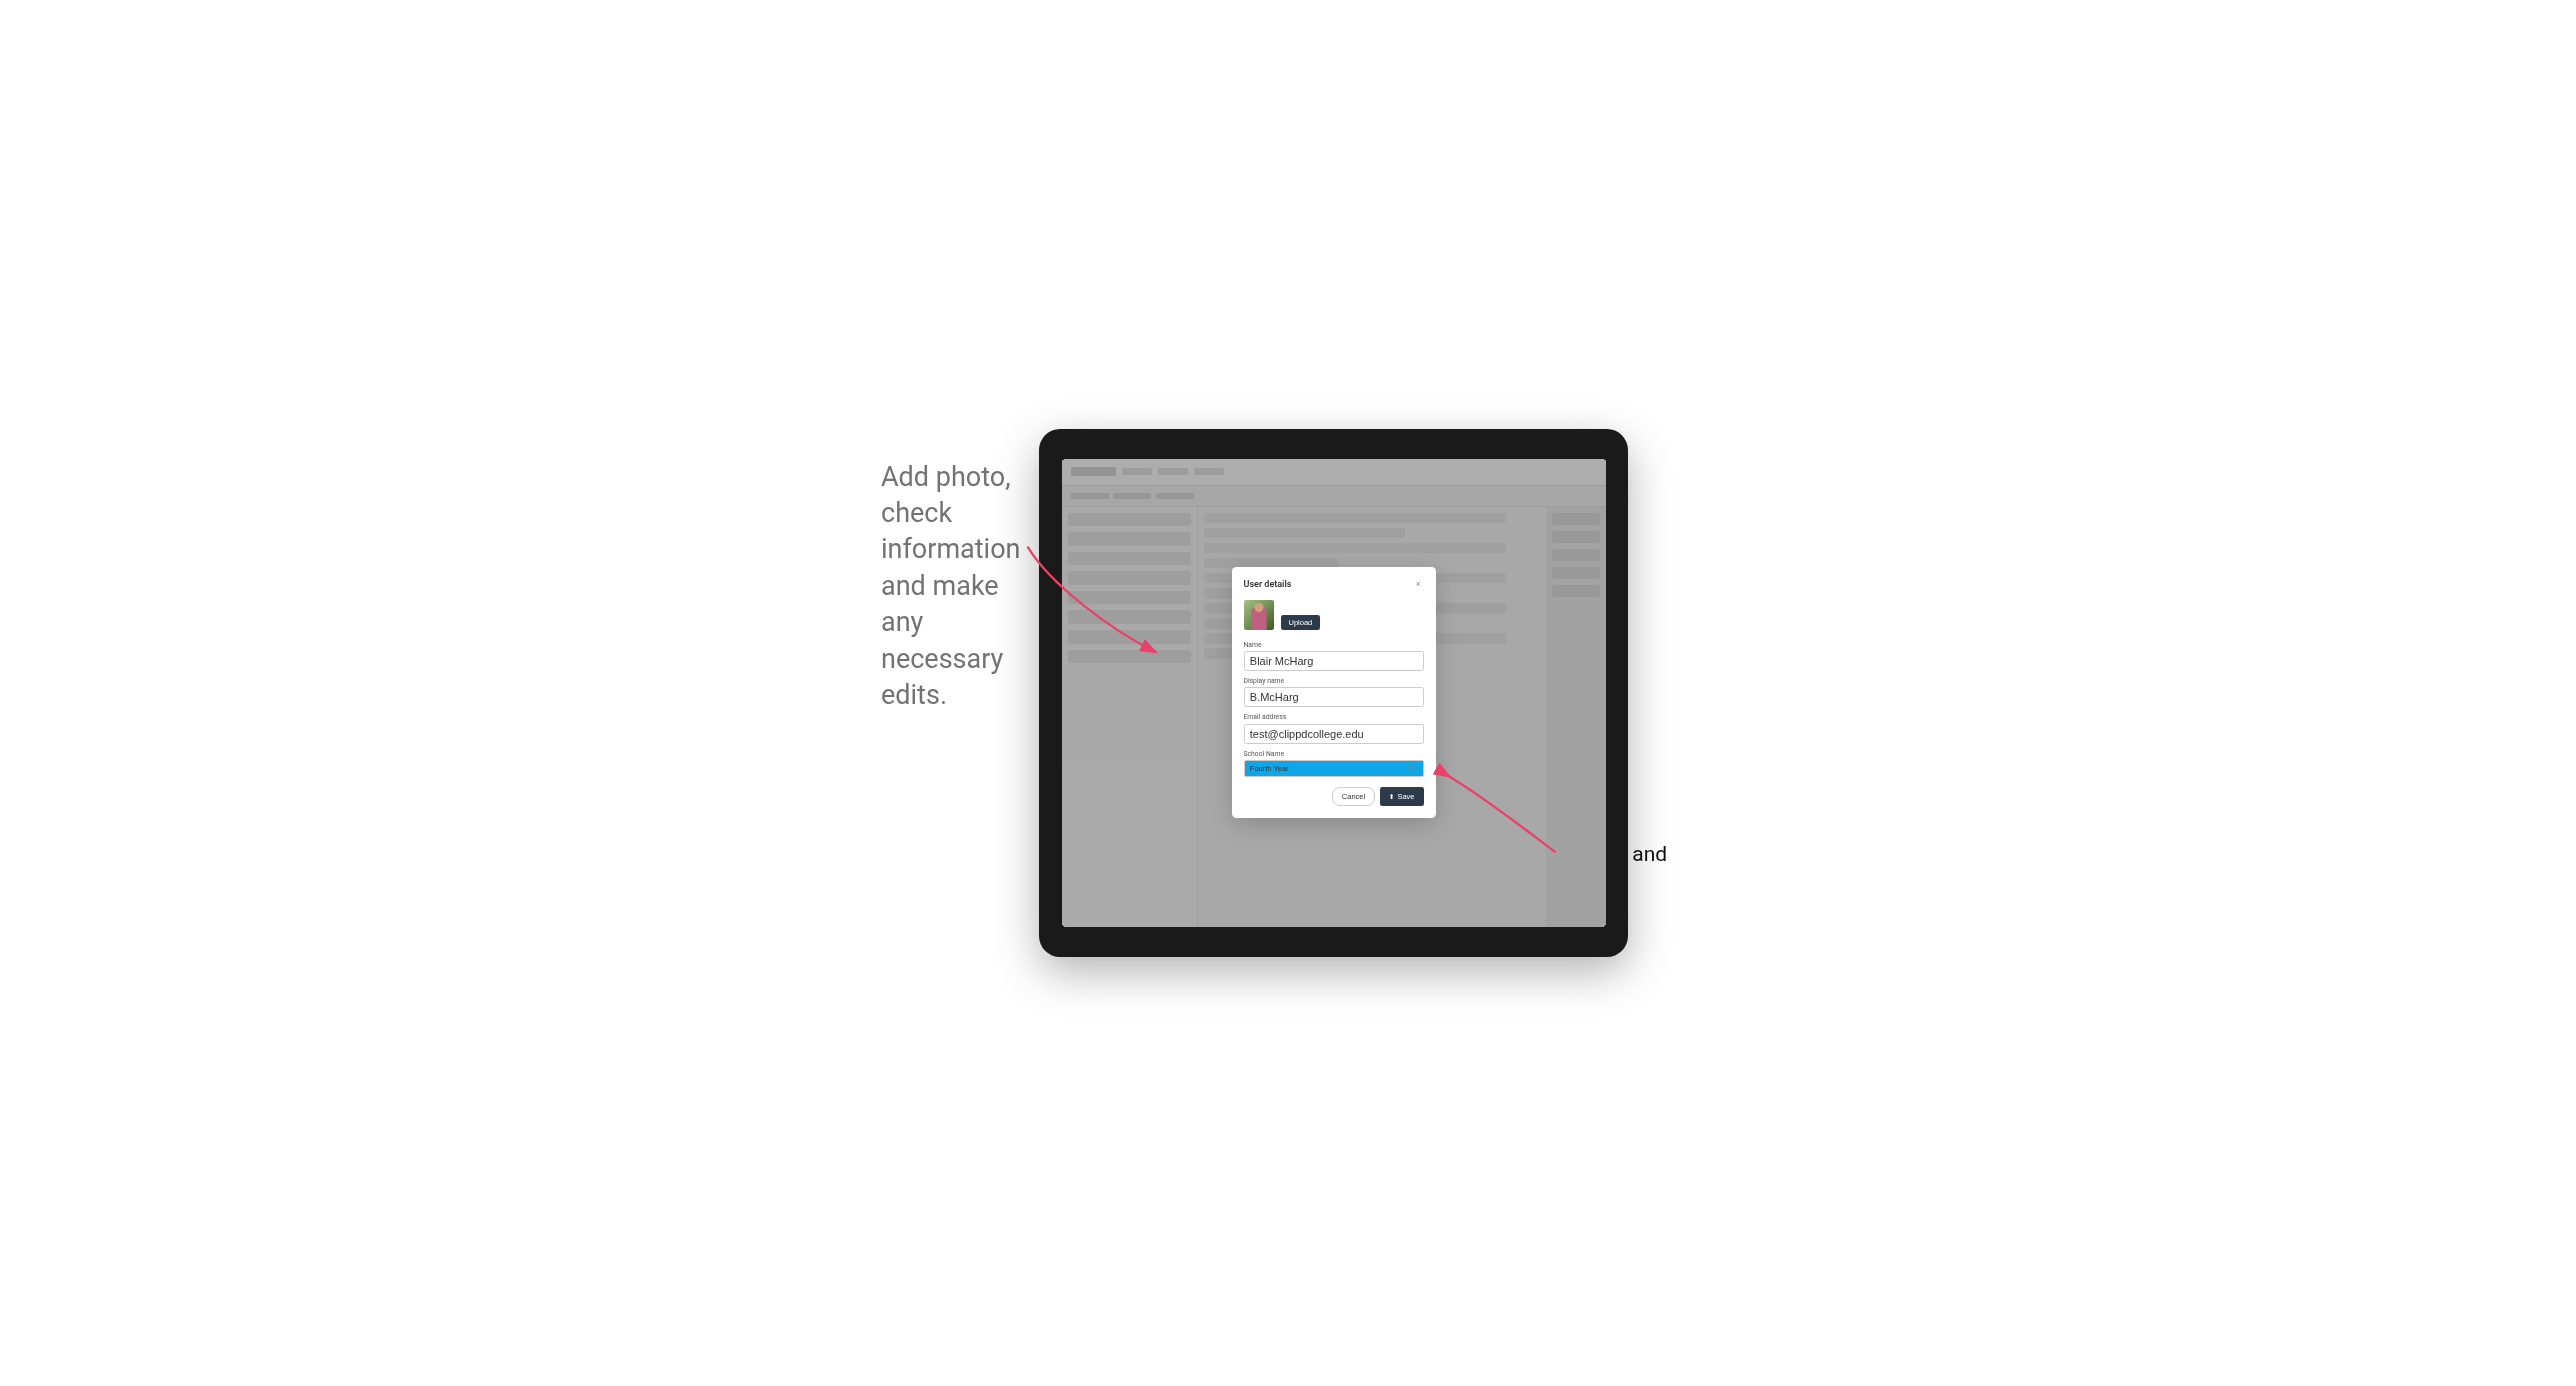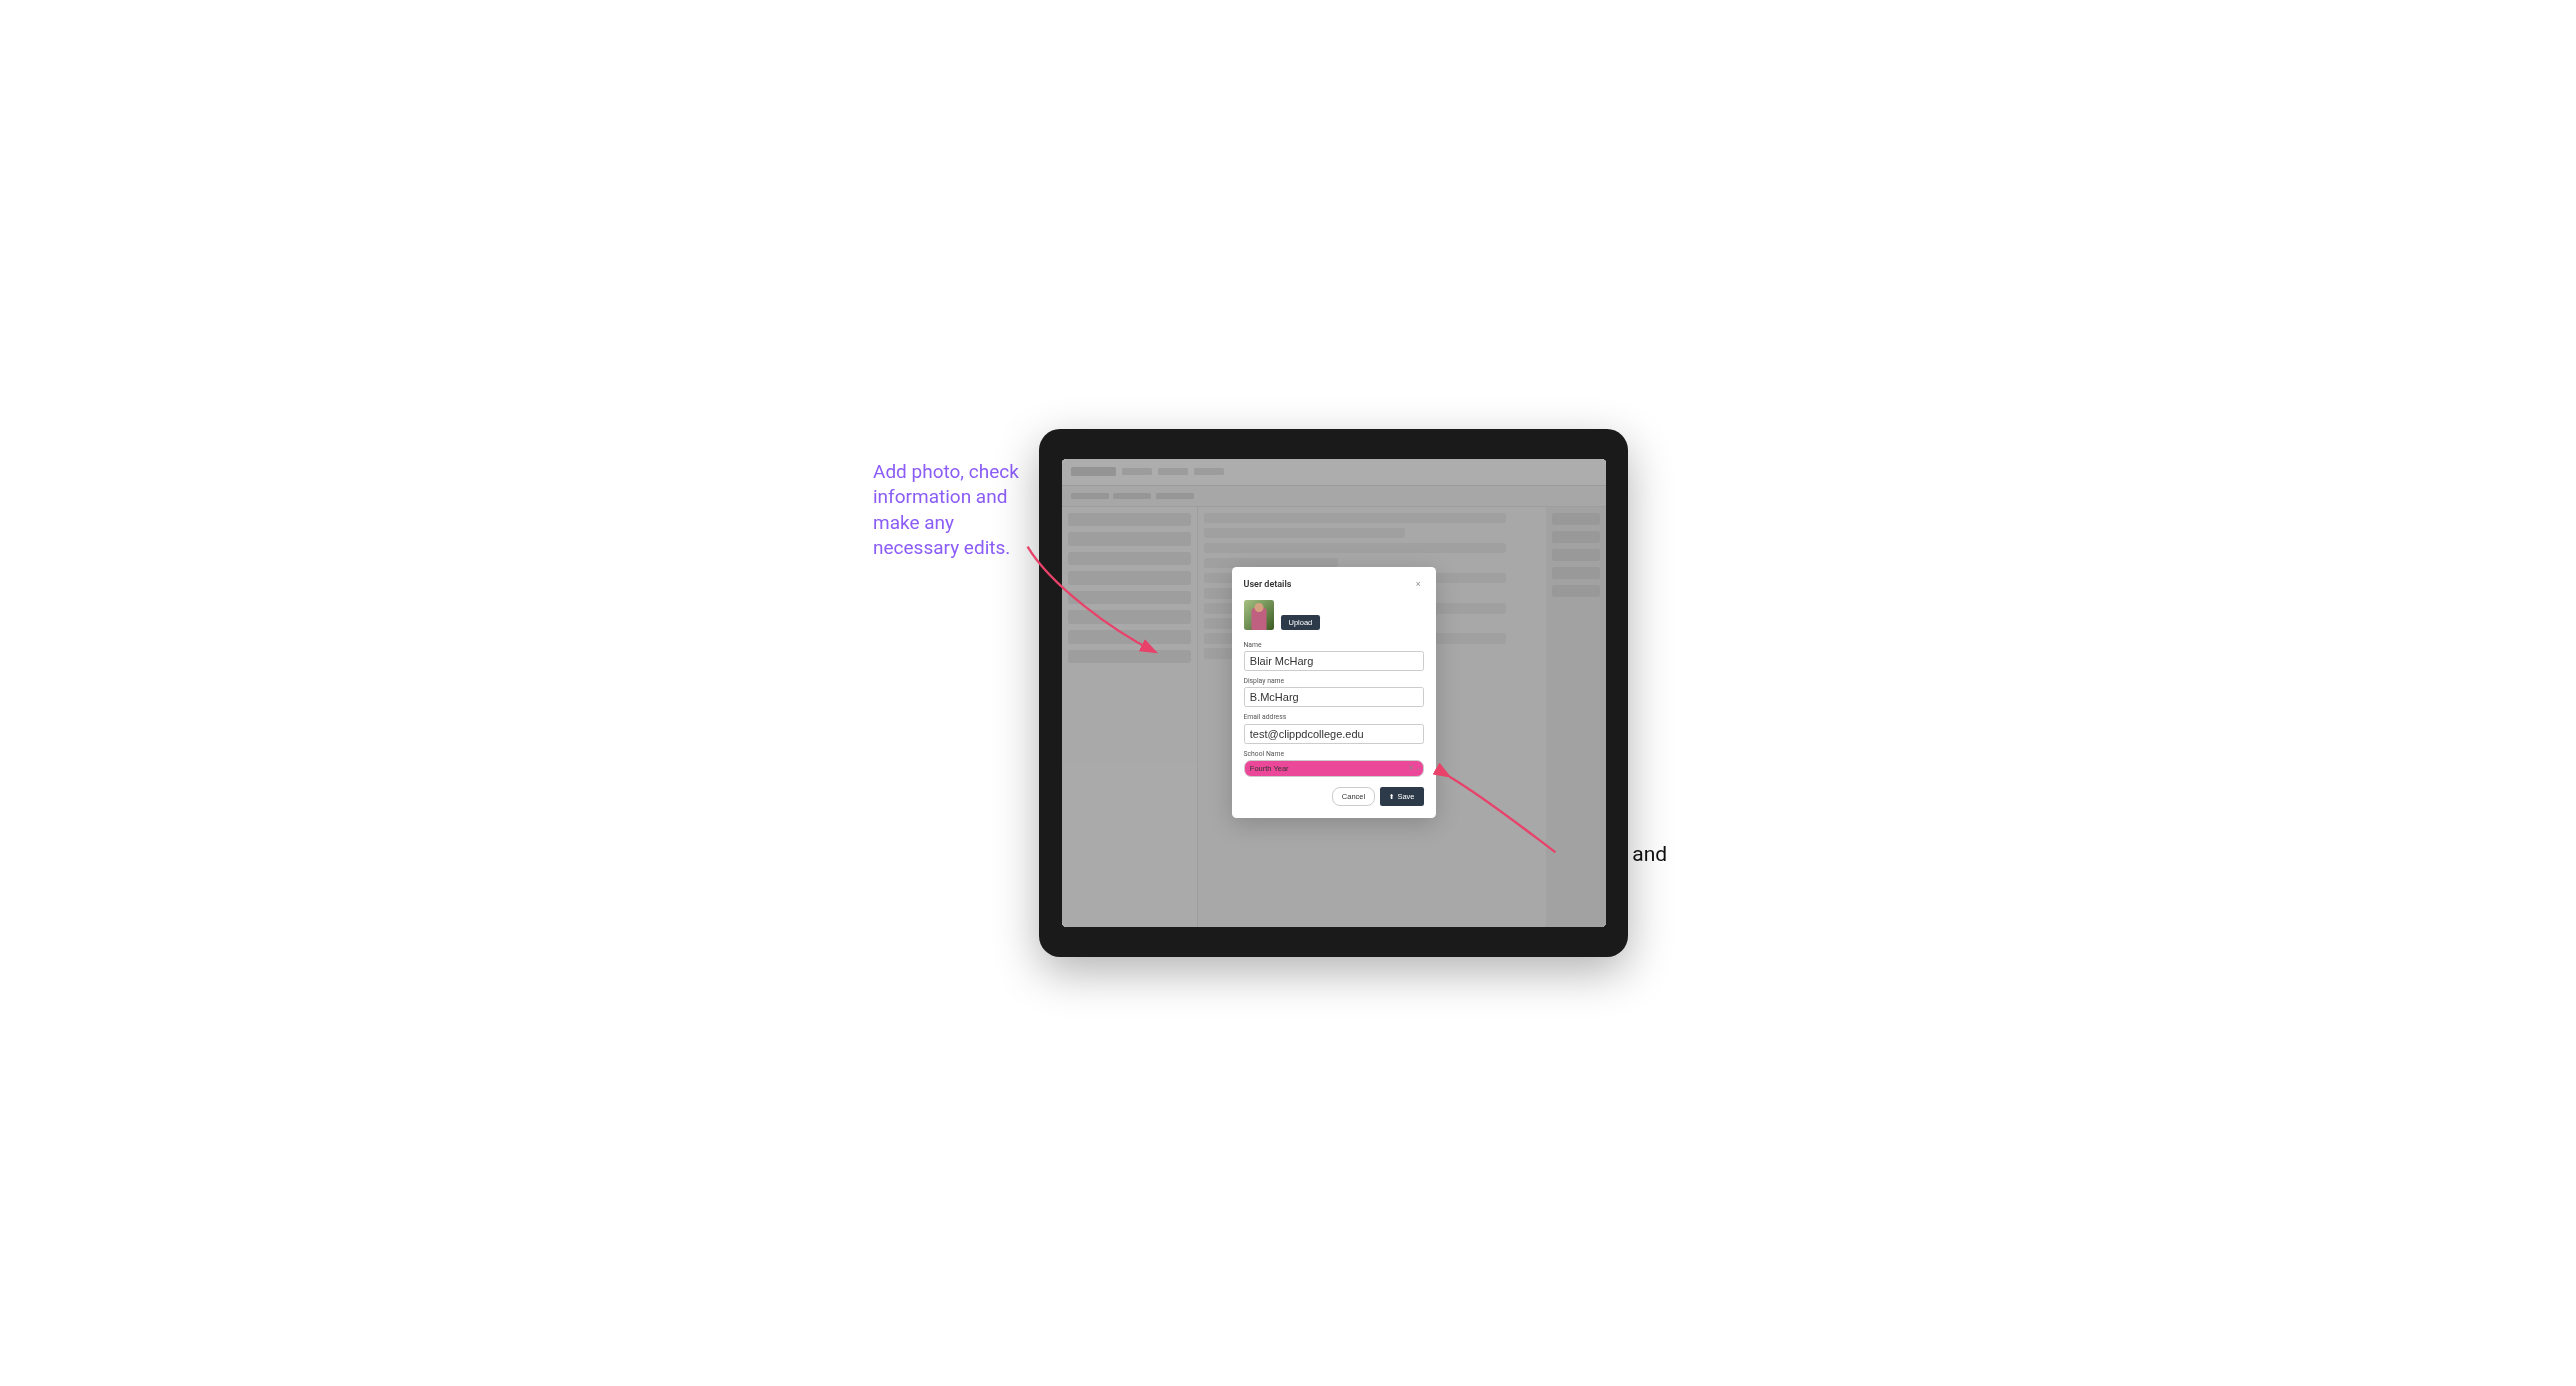--- a/index.html
+++ b/index.html
@@ -14,25 +14,25 @@
       overflow: hidden;
     }
     .scene {
       position: relative;
       width: 830px;
       height: 589px;
     }
     
     .annotation-left {
       position: absolute;
-      left: 0;
+      left: 8px;
       top: 60px;
-      font-size: 19px;
+      font-size: 27px;
       line-height: 1.35;
-      color: #8b5cf6;
+      color: #737373;
       width: 166px;
     }
     
     .annotation-right {
       position: absolute;
       right: 0;
       bottom: 91px;
       font-size: 21px;
       line-height: 1.35;
       color: #111;
@@ -258,26 +258,26 @@
       background: #fff;
     }
     .school-year-wrapper {
       position: relative;
       display: flex;
       align-items: center;
     }
     .school-year-input {
       width: 100%;
       border: 0.8px solid #ccc;
-      border-radius: 7px;
+      border-radius: 2px;
       padding: 3px 22.6px 3px 5.3px;
       font-size: 7.5px;
       color: #333;
       outline: none;
-      background: #ec4899;
+      background: #0ea5e9;
     }
     .school-year-icons {
       position: absolute;
       right: 3px;
       display: flex;
       align-items: center;
       gap: 1.5px;
     }
     .icon-x {
       font-size: 6.8px;

